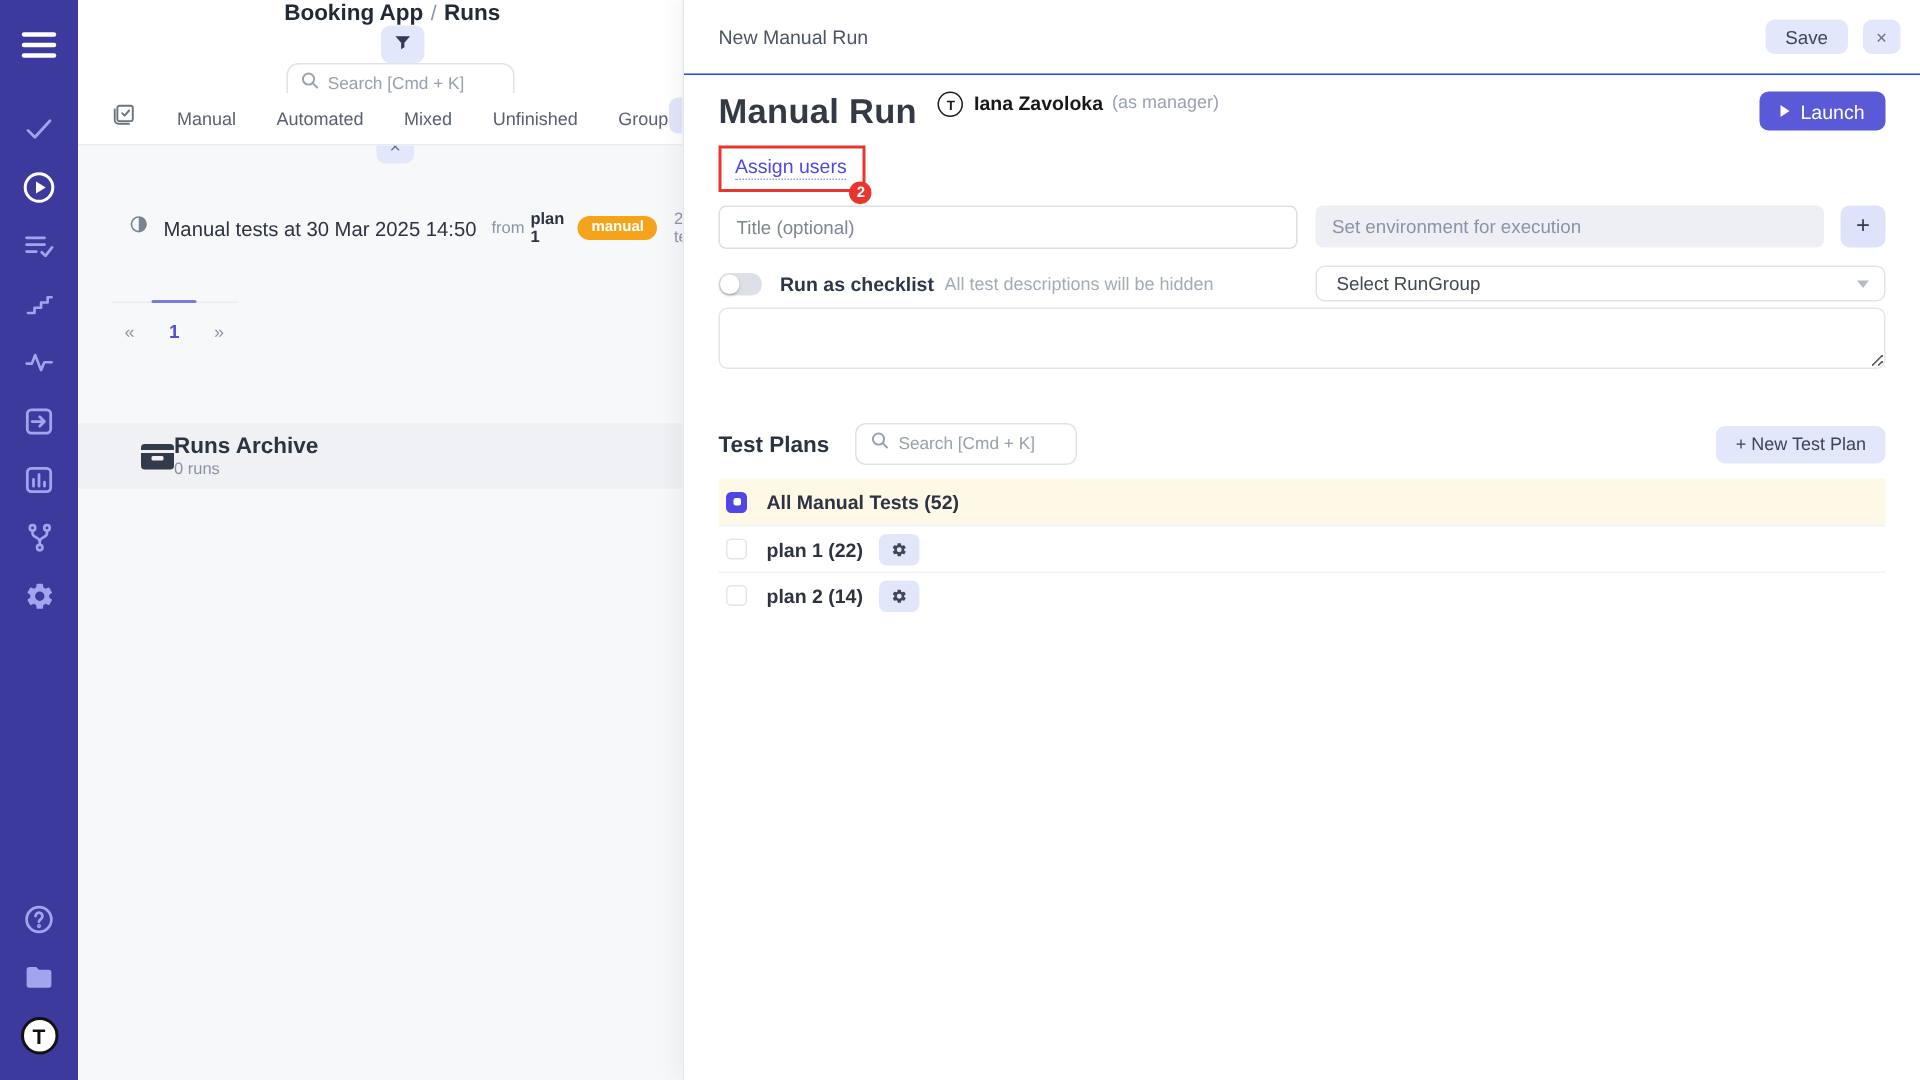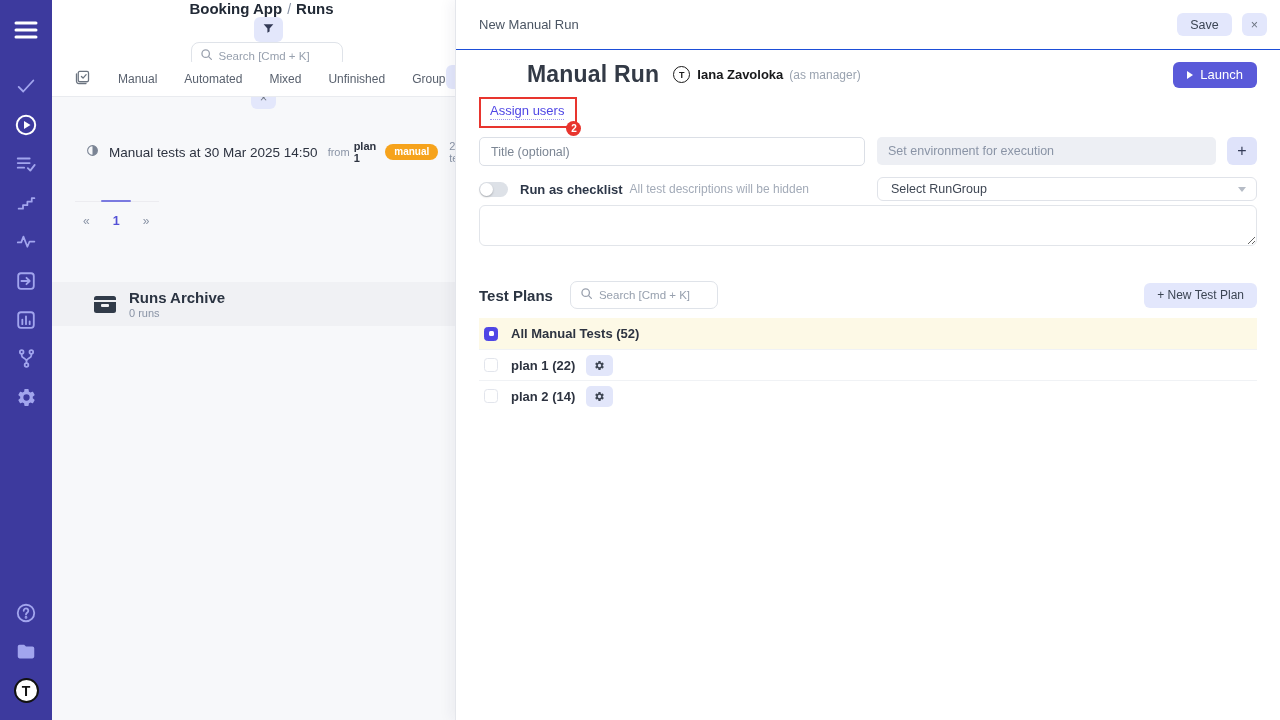--- a/index.html
+++ b/index.html
@@ -50,35 +50,35 @@
   .pager-track { width:84px; height:1px; background:#ececf0; position:relative; }
   .pager-active-bar { position:absolute; left:26px; top:-1px; width:30px; height:2px; background:#7a7ae0; border-radius:2px; }
   .pager-controls { display:flex; align-items:center; gap:23px; margin-top:12px; padding-left:8px; }
   .pager-arrow { background:none; border:none; color:#8a94a6; font-size:12px; cursor:pointer; }
   .pager-page { background:none; border:none; color:#5350d6; font-size:12.5px; font-weight:bold; cursor:pointer; }
   .archive-row { margin-top:54px; height:44px; background:#f0f1f4; display:flex; align-items:center;
                  padding-left:42px; cursor:pointer; }
   .archive-ico { width:22px; height:17px; background:#313b49; border-radius:2.5px; position:relative; flex:none; }
   .archive-ico::before { content:""; position:absolute; left:0; top:4.5px; width:100%; height:1.5px; background:#f0f1f4; }
   .archive-ico::after { content:""; position:absolute; left:7px; top:8px; width:8px; height:3px; background:#f0f1f4; border-radius:1px; }
-  .archive-texts { margin-left:13px; }
+  .archive-texts { }
   .archive-title { font-size:15px; font-weight:bold; color:#2b3442; line-height:1.15; }
   .archive-count { font-size:11px; color:#8a94a6; }
 
   
   .overlay { position:absolute; left:455px; top:0; width:825px; height:720px; background:#fff;
              border-left:1px solid #e4e6eb; box-shadow:-5px 0 12px rgba(40,40,80,0.05); z-index:10; }
   .ov-topbar { height:50px; border-bottom:1px solid #1d4ed8; display:flex; align-items:center; padding:0 13px 0 23px; }
   .ov-title { font-size:13px; color:#4b5563; }
   .ov-actions { margin-left:auto; display:flex; gap:10px; }
   .btn-soft { background:#e3e7fc; border:none; border-radius:6px; color:#3c4554; font-size:12.5px;
               padding:4px 13px; cursor:pointer; height:23px; line-height:14px; }
   .btn-soft.sq { padding:4px 9px; color:#6b7380; }
   .ov-content { padding:0 23px; }
-  .head-row { display:flex; align-items:center; margin-top:11px;margin-left:48px; }
+  .head-row { display:flex; align-items:flex-start; margin-top:11px; }
   .h1 { font-size:23px; font-weight:800; color:#333a46; letter-spacing:0.2px; }
   .avatar { width:17px; height:17px; border-radius:50%; border:1.6px solid #1a1a1a; background:#fff;
             display:flex; align-items:center; justify-content:center; font-size:9px; font-weight:bold; color:#1a1a1a;
             margin-left:14px; flex:none; }
   .user-name { font-size:13px; font-weight:bold; color:#17181a; margin-left:7px; }
   .user-role { font-size:12px; color:#9aa3b0; margin-left:6px; }
   .btn-launch { margin-left:auto; background:#5a5ad9; border:none; border-radius:6px; color:#fff; font-size:13px;
                 height:26px; padding:0 14px; display:flex; align-items:center; gap:7px; cursor:pointer; }
   .launch-tri { width:0; height:0; border-left:6px solid #fff; border-top:4px solid transparent; border-bottom:4px solid transparent; }
   .assign-wrap { display:inline-flex; border:2px solid #e8352e; padding:4px 11px 6px 9px; margin-top:9px; position:relative; }

